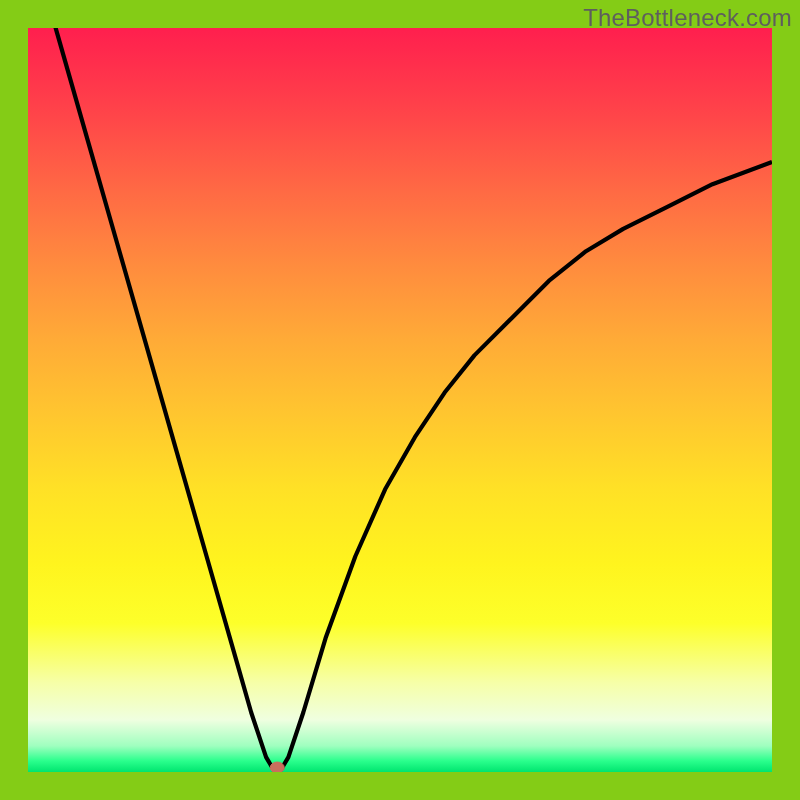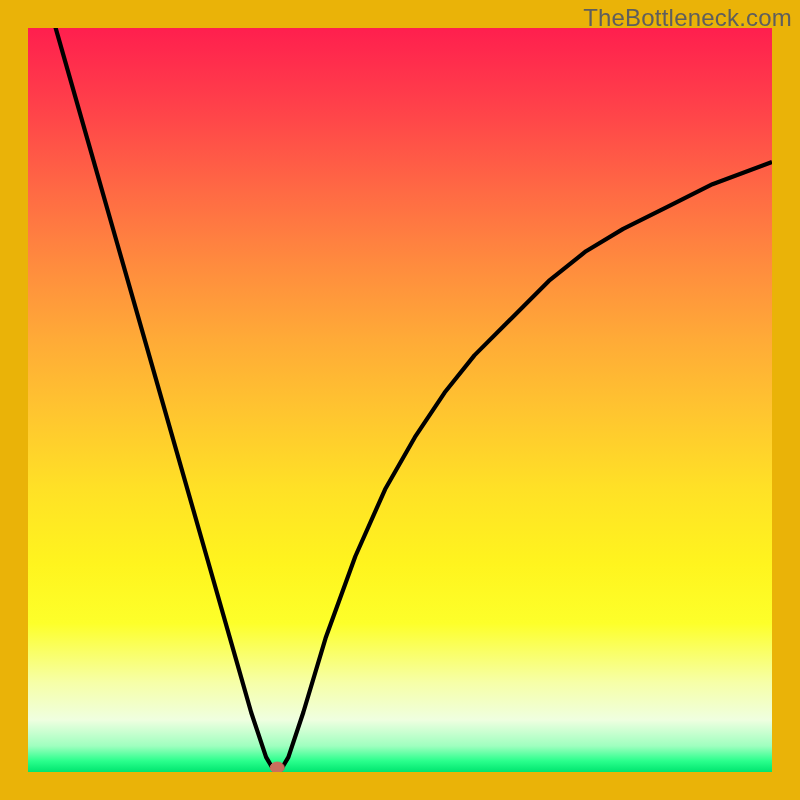--- a/index.html
+++ b/index.html
@@ -7,21 +7,21 @@
     padding: 0;
     width: 800px;
     height: 800px;
     overflow: hidden;
     font-family: Arial, Helvetica, sans-serif;
   }
   .frame {
     position: relative;
     width: 800px;
     height: 800px;
-    background: #eab308;
+    background: #84cc16;
   }
   .watermark {
     position: absolute;
     top: 4px;
     right: 8px;
     color: #5e5e5e;
     font-size: 24px;
     font-weight: 400;
     letter-spacing: 0.2px;
     z-index: 3;

